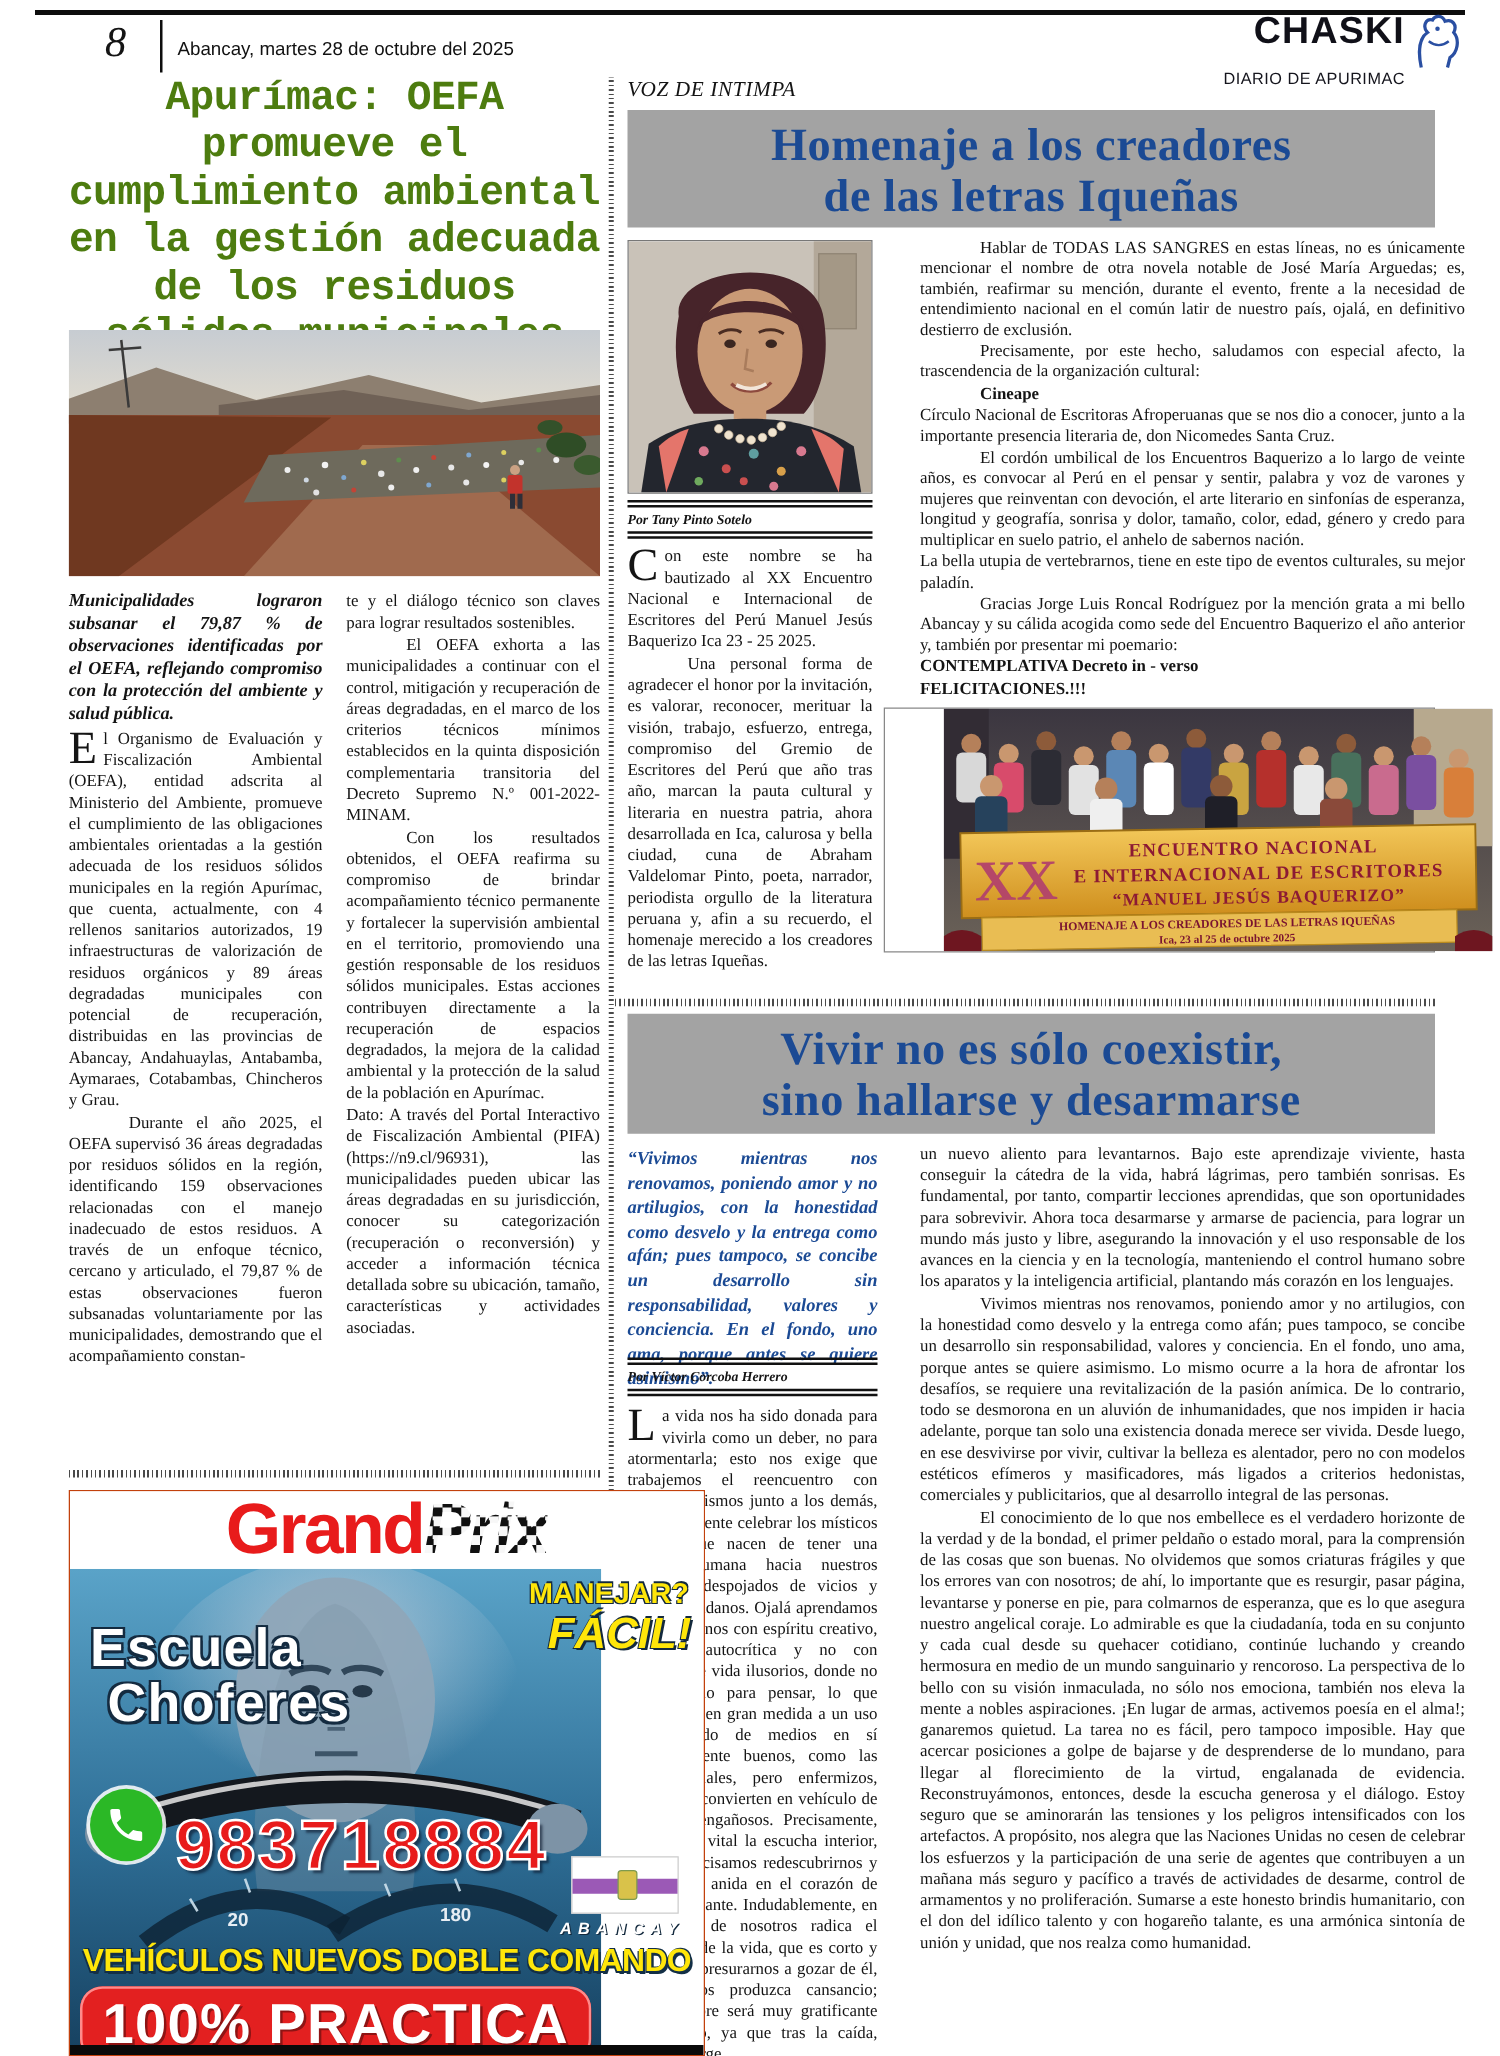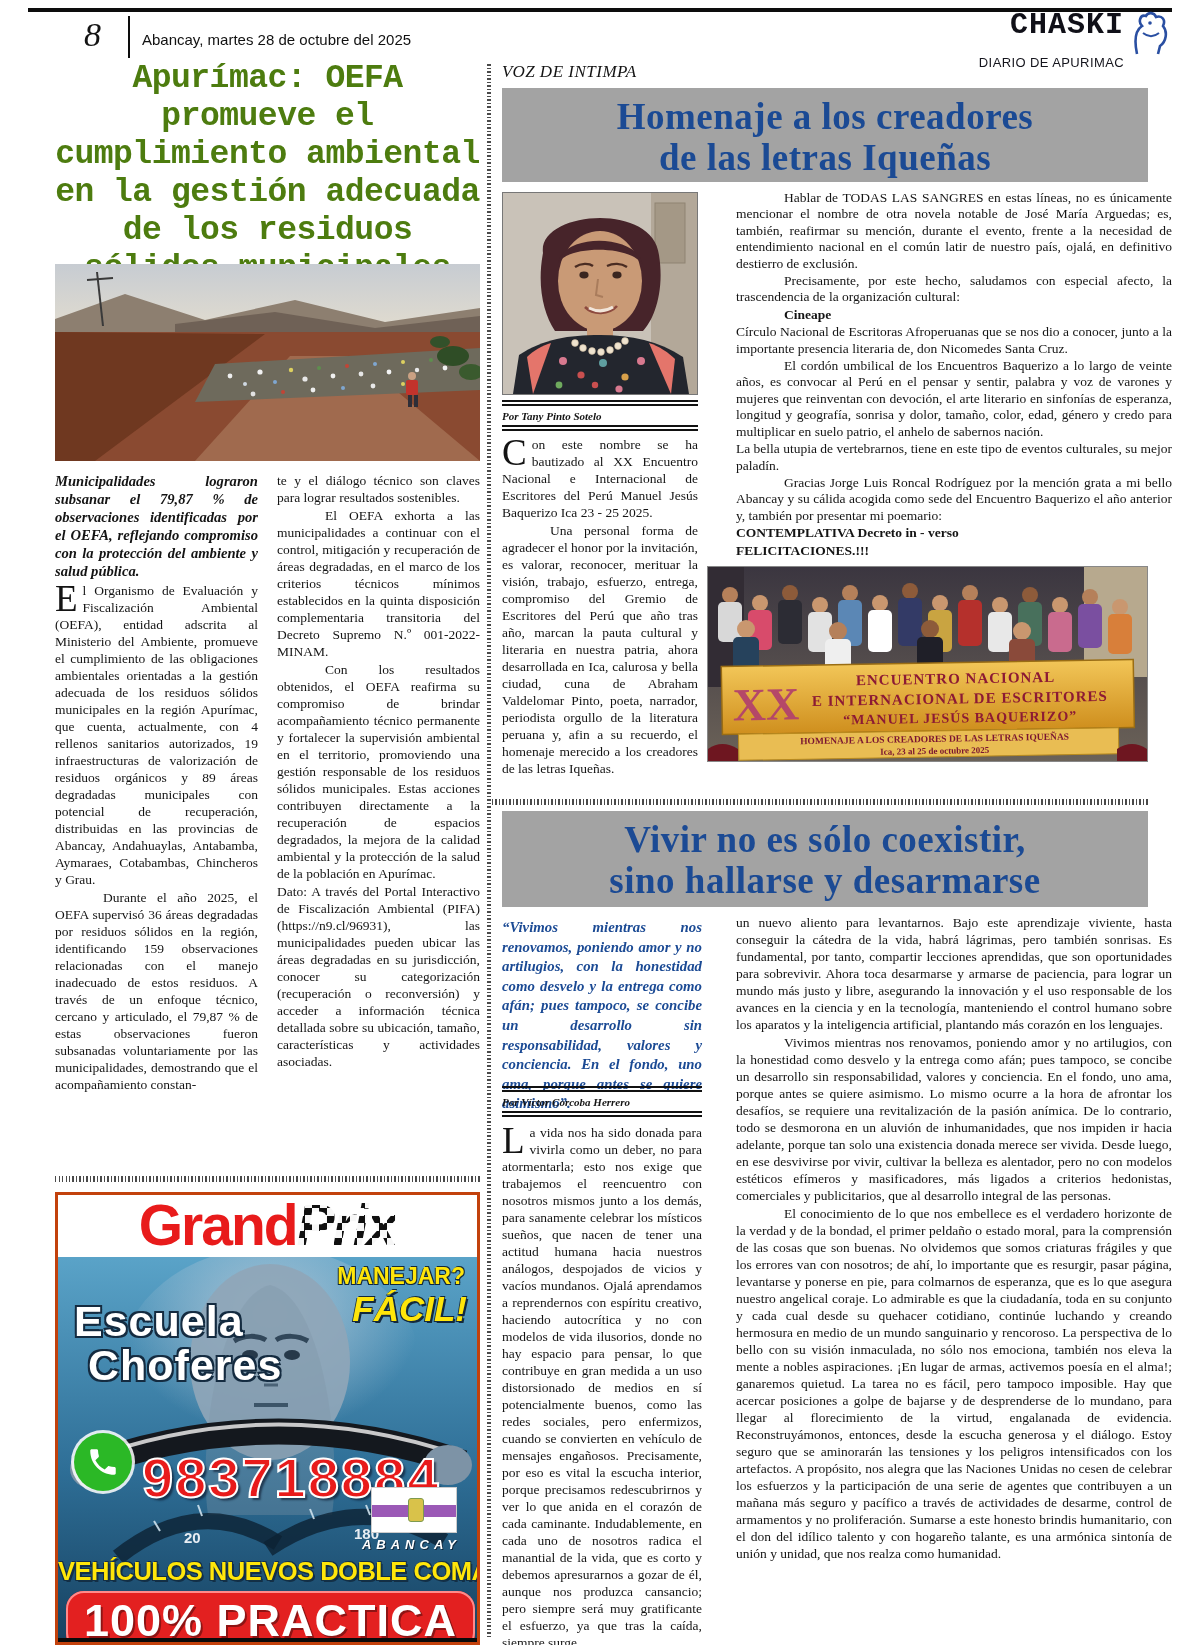--- a/index.html
+++ b/index.html
@@ -11,21 +11,21 @@
   }
   .abs { position:absolute; }
 
   
   .top-rule { left:28px; top:8px; width:1144px; height:4px; background:#0d0d0d; }
   .page-num { left:84px; top:18px; font-style:italic; font-size:34px; line-height:34px; font-family:"Liberation Serif",serif; }
   .head-vline { left:128px; top:16px; width:2px; height:42px; background:#0d0d0d; }
   .head-date { left:142px; top:31px; font-family:"Liberation Sans",sans-serif; font-size:15px; color:#111; }
   .brand-wrap { right:32px; top:10px; display:flex; align-items:flex-start; gap:6px; }
   .brand-texts { text-align:right; }
-  .brand-name { font-family:Liberation Mono, monospace; font-weight:700; font-size:30px; line-height:30px; letter-spacing:1px; color:#101018; }
+  .brand-name { font-family:Liberation Sans, sans-serif; font-weight:700; font-size:30px; line-height:30px; letter-spacing:1px; color:#101018; }
   .brand-sub { font-family:"Liberation Sans",sans-serif; font-size:13px; letter-spacing:.4px; color:#15151d; margin-top:15px; }
 
   
   .bodytext { text-align:justify; font-size:13.5px; line-height:17px; }
   .bodytext p { margin:0 0 1px 0; }
   .wide { line-height:16.4px;margin-left:24px; }
   .ind { text-indent:48px; }
   .b { font-weight:700; }
   .dc { float:left; font-size:37px; line-height:29px; padding:2px 5px 0 0; }
   .lead { font-weight:700; font-style:italic; font-size:14.6px; line-height:18px; margin-bottom:2px !important; }
@@ -49,30 +49,30 @@
   .headbox .hl { font-family:"Liberation Serif",serif; font-weight:700; font-size:37px; line-height:41px; color:#1b4a94; letter-spacing:.5px; }
   .voz-box { left:502px; top:88px; width:646px; height:94px; }
   .vivir-box { left:502px; top:811px; width:646px; height:96px; }
 
   .portrait { left:502px; top:192px; width:196px; height:203px; border:1px solid #777; }
   .byline-block { border-top:6px double #111; border-bottom:6px double #111; padding:4px 0 3px; }
   .byline-text { font-weight:700; font-style:italic; font-size:11px; }
   .tany-byline { left:502px; top:400px; width:196px; }
   .voz-mid { left:502px; top:436px; width:196px; height:372px; overflow:hidden; }
   .voz-right { left:712px; top:190px; width:436px; height:374px; overflow:hidden; }
-  .group-photo { left:707px; top:566px; width:441px; height:196px; border:1px solid #888; }
+  .group-photo { left:707px; top:566px; width:441px; height:196px; border:1px solid #888;padding-left:47px; }
 
   .quote { left:502px; top:918px; width:200px; text-align:justify; font-weight:700; font-style:italic;
     font-size:14.8px; line-height:19.6px; color:#1b4a94; }
   .corcoba-byline { left:502px; top:1086px; width:200px; }
   .vivir-col1 { left:502px; top:1124px; width:200px; height:521px; overflow:hidden; }
   .vivir-col2 { left:712px; top:914px; width:436px; height:718px; overflow:hidden; line-height:17px; }
 
   
-  .ad { left:55px; top:1192px; width:425px; height:453px; border:3px solid #c2410c; overflow:hidden; background:#fff; }
+  .ad { left:55px; top:1192px; width:509px; height:453px; border:1px solid #c2410c; overflow:hidden; background:#fff; }
   .ad-white { position:absolute; left:0; top:0; width:100%; height:62px; background:#fff; text-align:center;
     font-family:"Liberation Sans",sans-serif; font-weight:700; font-size:57px; line-height:60px; letter-spacing:-2px; white-space:nowrap; }
   .grand { color:#e81b1b; }
   .prix { font-style:italic; color:#111; }
   @supports (-webkit-background-clip:text) {
     .prix { background:repeating-conic-gradient(#101010 0% 25%, #f7f7f7 0% 50%) 0 0 / 15px 15px;
       -webkit-background-clip:text; -webkit-text-fill-color:transparent; }
   }
   .ad-blue { position:absolute; left:0; top:62px; width:100%; height:391px; overflow:hidden; }
   .ad-blue > svg { position:absolute; left:0; top:0; }

